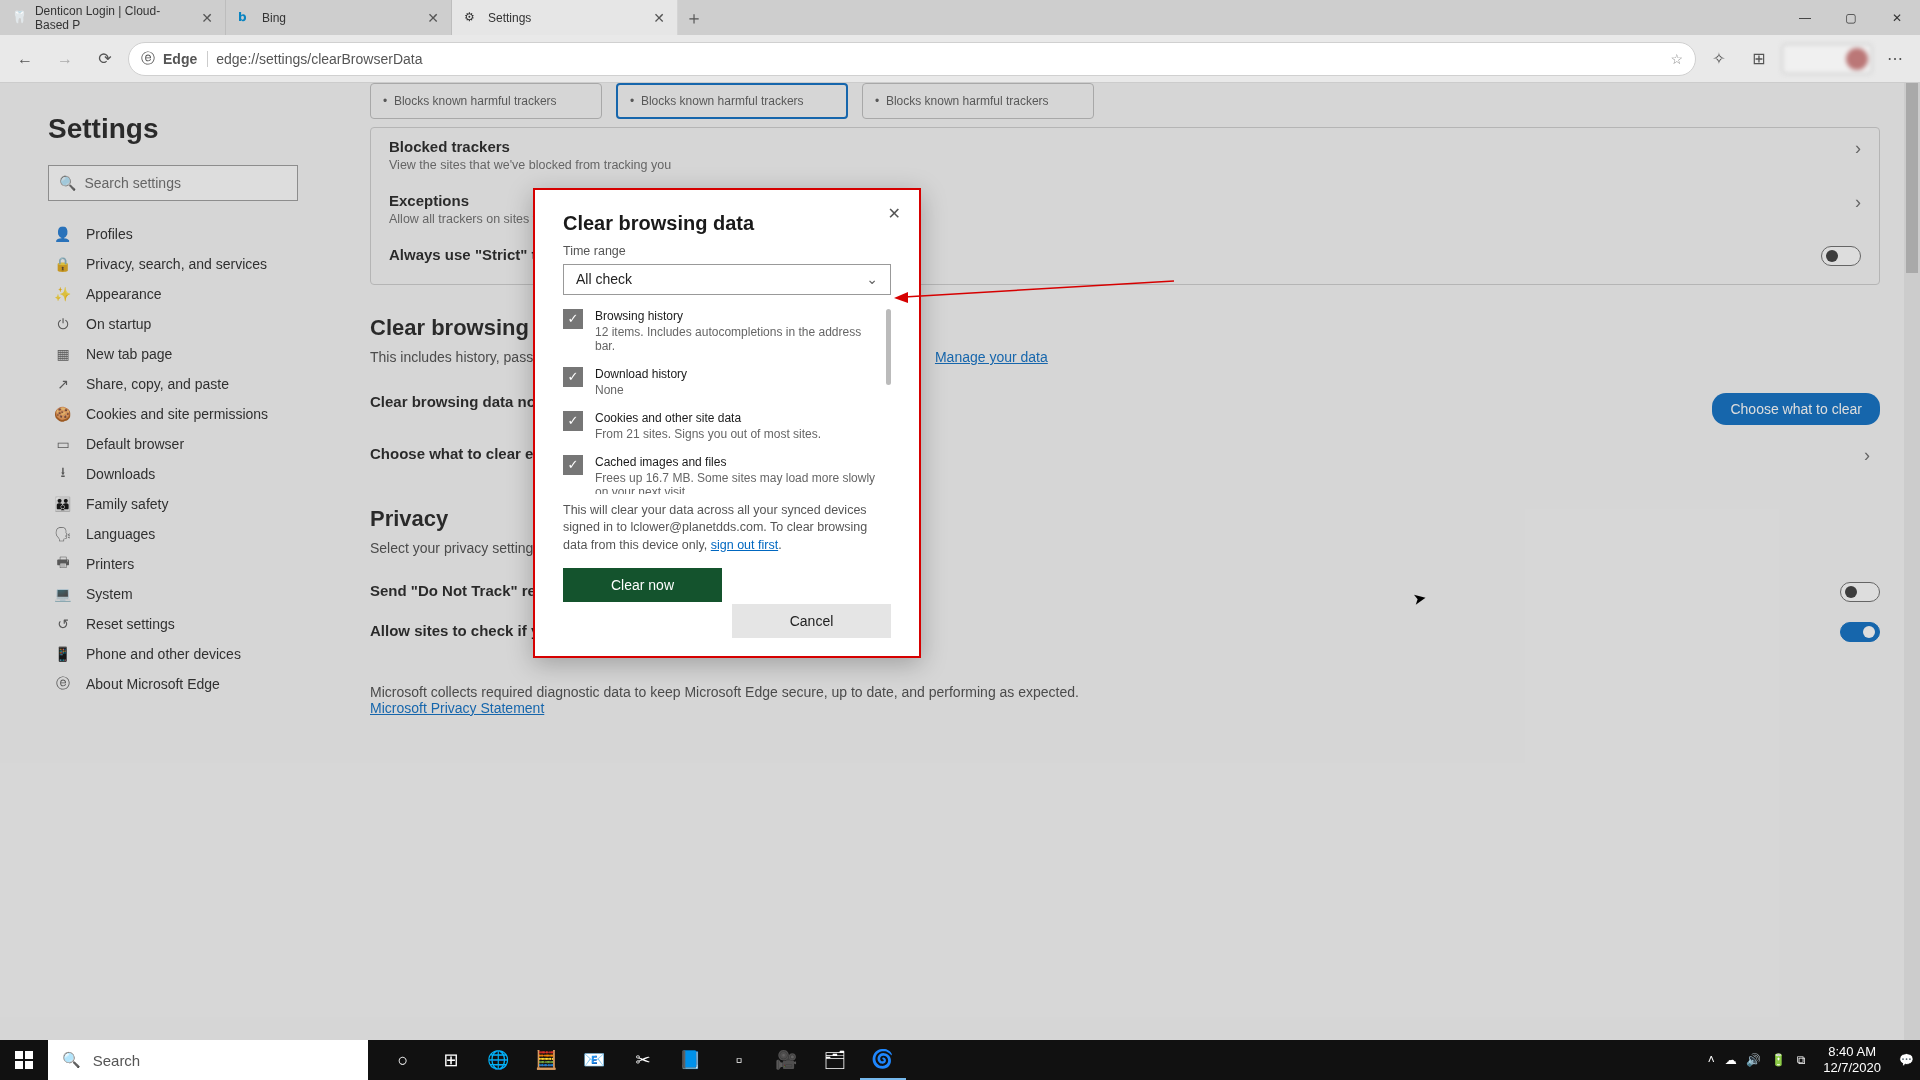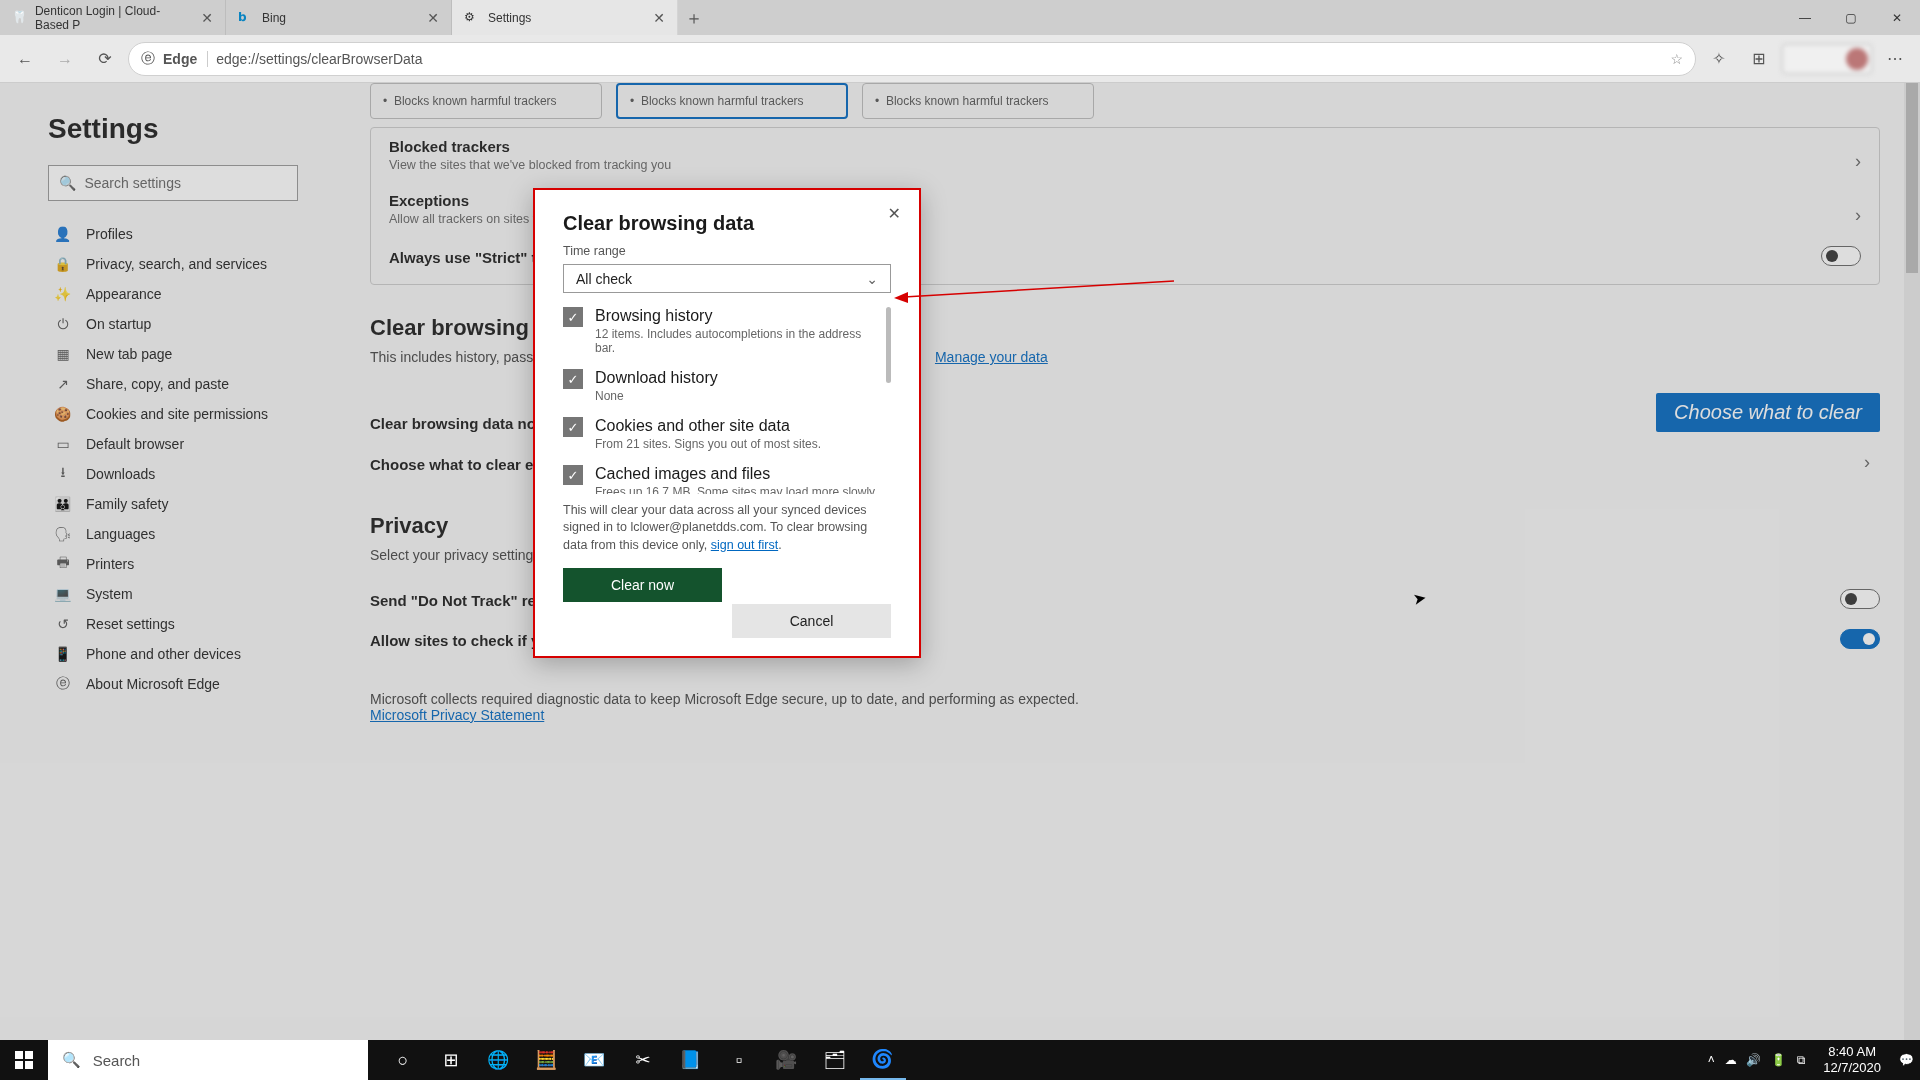--- a/index.html
+++ b/index.html
@@ -31,50 +31,50 @@
   .search-box { width: 250px; height: 36px; border: 1px solid #999; background: #fff; display: flex; align-items: center; padding: 0 10px; gap: 8px; font-size: 14px; color: #666; margin-bottom: 18px; }
   .nav-item { display: flex; align-items: center; gap: 14px; height: 30px; font-size: 14px; color: #222; padding-left: 6px; cursor: pointer; }
   .nav-item .ic { width: 18px; text-align: center; color: #555; font-size: 14px; }
 
   .content { flex: 1; padding: 0 40px 40px 48px; overflow: hidden; position: relative; }
 
   .tracking-row { display: flex; gap: 14px; margin-bottom: 18px; }
   .track-card { width: 232px; height: 36px; border: 1px solid #bbb; border-radius: 4px; padding: 0 12px; font-size: 12px; color: #555; display: flex; align-items: center; }
   .track-card.selected { border: 2px solid #0067c0; }
 
-  .list-row { display: flex; align-items: flex-end; padding: 10px 0; color: #1a1a1a; }
+  .list-row { display: flex; align-items: flex-start; padding: 10px 0; color: #1a1a1a; }
   .list-row .lbl { font-size: 15px; font-weight: 600; }
   .list-row .sub { font-size: 12.5px; color: #666; margin-top: 3px; }
   .list-row .chev { margin-left: auto; color: #666; font-size: 18px; }
   .toggle { width: 40px; height: 20px; border-radius: 10px; background: #fff; border: 1px solid #666; position: relative; margin-left: auto; }
   .toggle .knob { width: 12px; height: 12px; border-radius: 50%; background: #333; position: absolute; top: 3px; left: 4px; }
   .toggle.on { background: #0067c0; border-color: #0067c0; }
   .toggle.on .knob { left: auto; right: 4px; background: #fff; }
 
   .section-h { font-size: 22px; font-weight: 600; margin-top: 30px; color: #1a1a1a; }
   .section-sub { font-size: 14px; color: #444; margin-top: 8px; }
   .linky { color: #0067c0; text-decoration: underline; cursor: pointer; }
 
-  .blue-btn { background: #0067c0; color: #fff; border: none; padding: 8px 18px; font-size: 20px; border-radius: 2px; cursor: pointer; font-style: italic; }
+  .blue-btn { background: #0067c0; color: #fff; border: none; padding: 8px 18px; font-size: 14px; border-radius: 14px; cursor: pointer; }
 
   .tracker-box { border: 1px solid #ccc; border-radius: 4px; padding: 0 18px 8px 18px; margin-top: -10px; }
 
   
   .dim { position: absolute; inset: 0; background: rgba(100,100,100,0.22); }
 
   
   .modal-wrap { position: absolute; top: 188px; left: 533px; width: 388px; height: 470px; background: #fff; border: 2px solid #d60000; box-shadow: 0 6px 24px rgba(0,0,0,0.25); padding: 22px 28px 18px 28px; display: flex; flex-direction: column; }
   .modal-wrap .close-x { position: absolute; top: 14px; right: 18px; font-size: 16px; color: #555; cursor: pointer; }
   .modal-title { font-size: 20px; font-weight: 600; color: #1a1a1a; }
   .field-label { font-size: 12.5px; color: #555; margin-top: 9px; }
   .select-mim { height: 34px; border: 1px solid #999; display: flex; align-items: center; padding: 0 12px; font-size: 14px; color: #222; margin-top: 6px; justify-content: space-between; cursor: pointer; }
   .check-list { margin-top: 14px; overflow-y: auto; max-height: 196px; position: relative; padding-right: 10px; }
   .check-row { display: flex; gap: 12px; margin-bottom: 14px; }
   .chk { width: 20px; height: 20px; background: #767676; display: flex; align-items: center; justify-content: center; color: #fff; font-size: 13px; flex-shrink: 0; cursor: pointer; }
-  .ck-label { font-size: 16px; color: #1a1a1a; font-weight: 500; }
+  .ck-label { font-size: 12px; color: #1a1a1a; font-weight: 500; }
   .ck-sub { font-size: 12px; color: #666; margin-top: 2px; }
   .modal-note { font-size: 12.5px; color: #555; margin-top: 8px; line-height: 1.4; }
   .modal-btns { display: flex; gap: 10px; margin-top: 14px; }
   .modal-btns button { flex: 1; height: 34px; font-size: 14px; border: none; cursor: pointer; }
   .btn-primary { background: #14532d; color: #fff; }
   .btn-secondary { background: #e5e5e5; color: #222; margin-top: 36px; }
 
   .check-scroll { position: absolute; right: 0; top: 0; width: 5px; height: 76px; background: #bbb; border-radius: 3px; }
 
   

